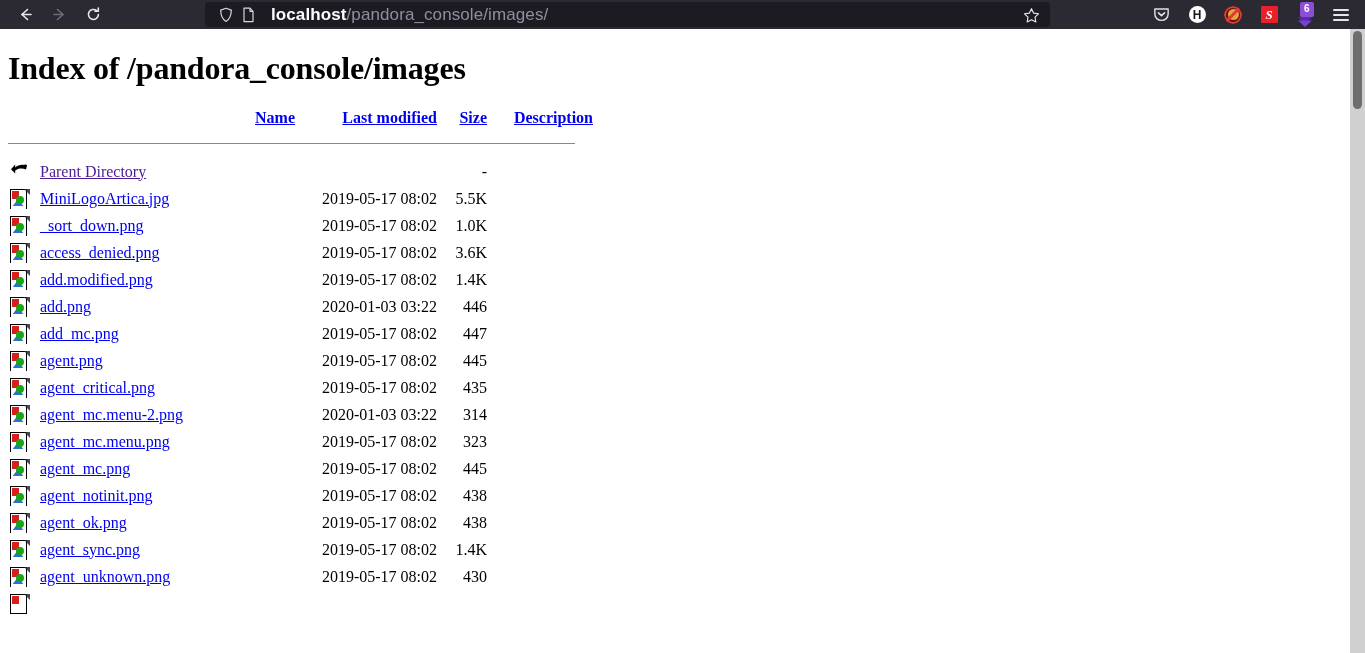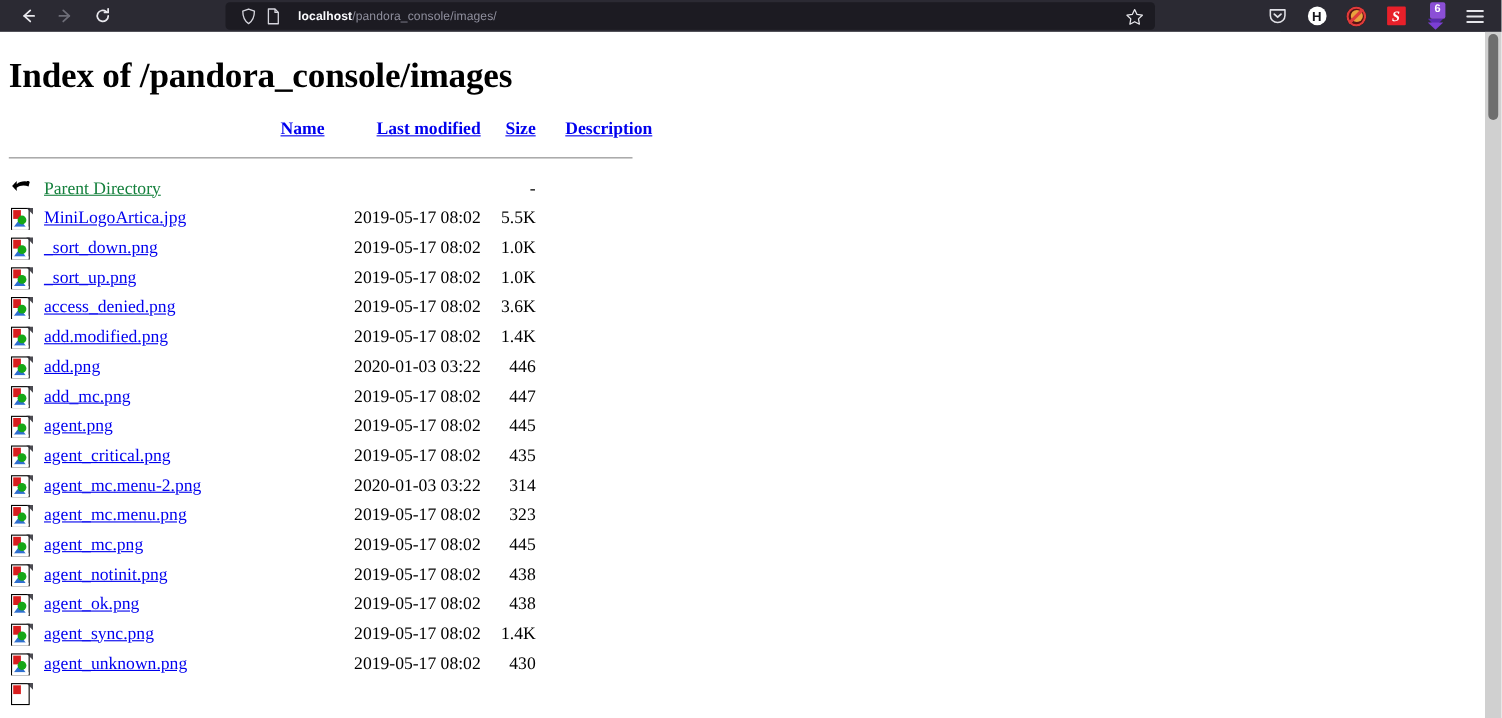--- a/index.html
+++ b/index.html
@@ -48,21 +48,21 @@
     background: #1c1b22;
     border-radius: 4px;
     display: flex;
     align-items: center;
     padding: 0 8px;
     cursor: text;
   }
   .urlbar-icons { display: flex; align-items: center; gap: 9px; padding-left: 6px; }
   .url-text {
     margin-left: 16px;
-    font-size: 11px;
+    font-size: 17px;
     color: #8f8f9d;
     white-space: nowrap;
     overflow: hidden;
     letter-spacing: 0.1px;
   }
   .url-host { color: #fbfbfe; font-weight: 600; }
   .star-btn {
     position: absolute;
     left: 1018px; top: 3px;
     width: 26px; height: 24px;
@@ -201,21 +201,21 @@
 
   .hr-row td { padding: 0 !important; height: 10px; }
   .hr-line {
     border: none;
     border-top: 1.5px solid #888888;
     margin: 3px 0 5px 0;
     width: 567px;
   }
 
   a.file-link { color: #0000ee; text-decoration: underline; }
-  a.file-link.visited { color: #15803d; }
+  a.file-link.visited { color: #4c1d95; }
 
   
   .icon-img {
     display: inline-block;
     width: 20px; height: 22px;
     position: relative;
     vertical-align: middle;
   }
   .icon-img .sheet {
     position: absolute;
@@ -426,27 +426,20 @@
         </tr>
         <tr>
           <td class="col-icon"><span class="icon-img"><span class="sheet"></span><span class="sq-red"></span><span class="tri-blue"></span><span class="circ-green"></span><span class="bar-white"></span><span class="fold"></span></span></td>
           <td class="col-name"><a href="#" class="file-link">_sort_down.png</a></td>
           <td class="col-date">2019-05-17 08:02</td>
           <td class="col-size">1.0K</td>
           <td class="col-desc"></td>
         </tr>
         <tr>
           <td class="col-icon"><span class="icon-img"><span class="sheet"></span><span class="sq-red"></span><span class="tri-blue"></span><span class="circ-green"></span><span class="bar-white"></span><span class="fold"></span></span></td>
-          <td class="col-name"><a href="#" class="file-link">_sort_up.png</a></td>
-          <td class="col-date">2019-05-17 08:02</td>
-          <td class="col-size">1.0K</td>
-          <td class="col-desc"></td>
-        </tr>
-        <tr>
-          <td class="col-icon"><span class="icon-img"><span class="sheet"></span><span class="sq-red"></span><span class="tri-blue"></span><span class="circ-green"></span><span class="bar-white"></span><span class="fold"></span></span></td>
           <td class="col-name"><a href="#" class="file-link">access_denied.png</a></td>
           <td class="col-date">2019-05-17 08:02</td>
           <td class="col-size">3.6K</td>
           <td class="col-desc"></td>
         </tr>
         <tr>
           <td class="col-icon"><span class="icon-img"><span class="sheet"></span><span class="sq-red"></span><span class="tri-blue"></span><span class="circ-green"></span><span class="bar-white"></span><span class="fold"></span></span></td>
           <td class="col-name"><a href="#" class="file-link">add.modified.png</a></td>
           <td class="col-date">2019-05-17 08:02</td>
           <td class="col-size">1.4K</td>

